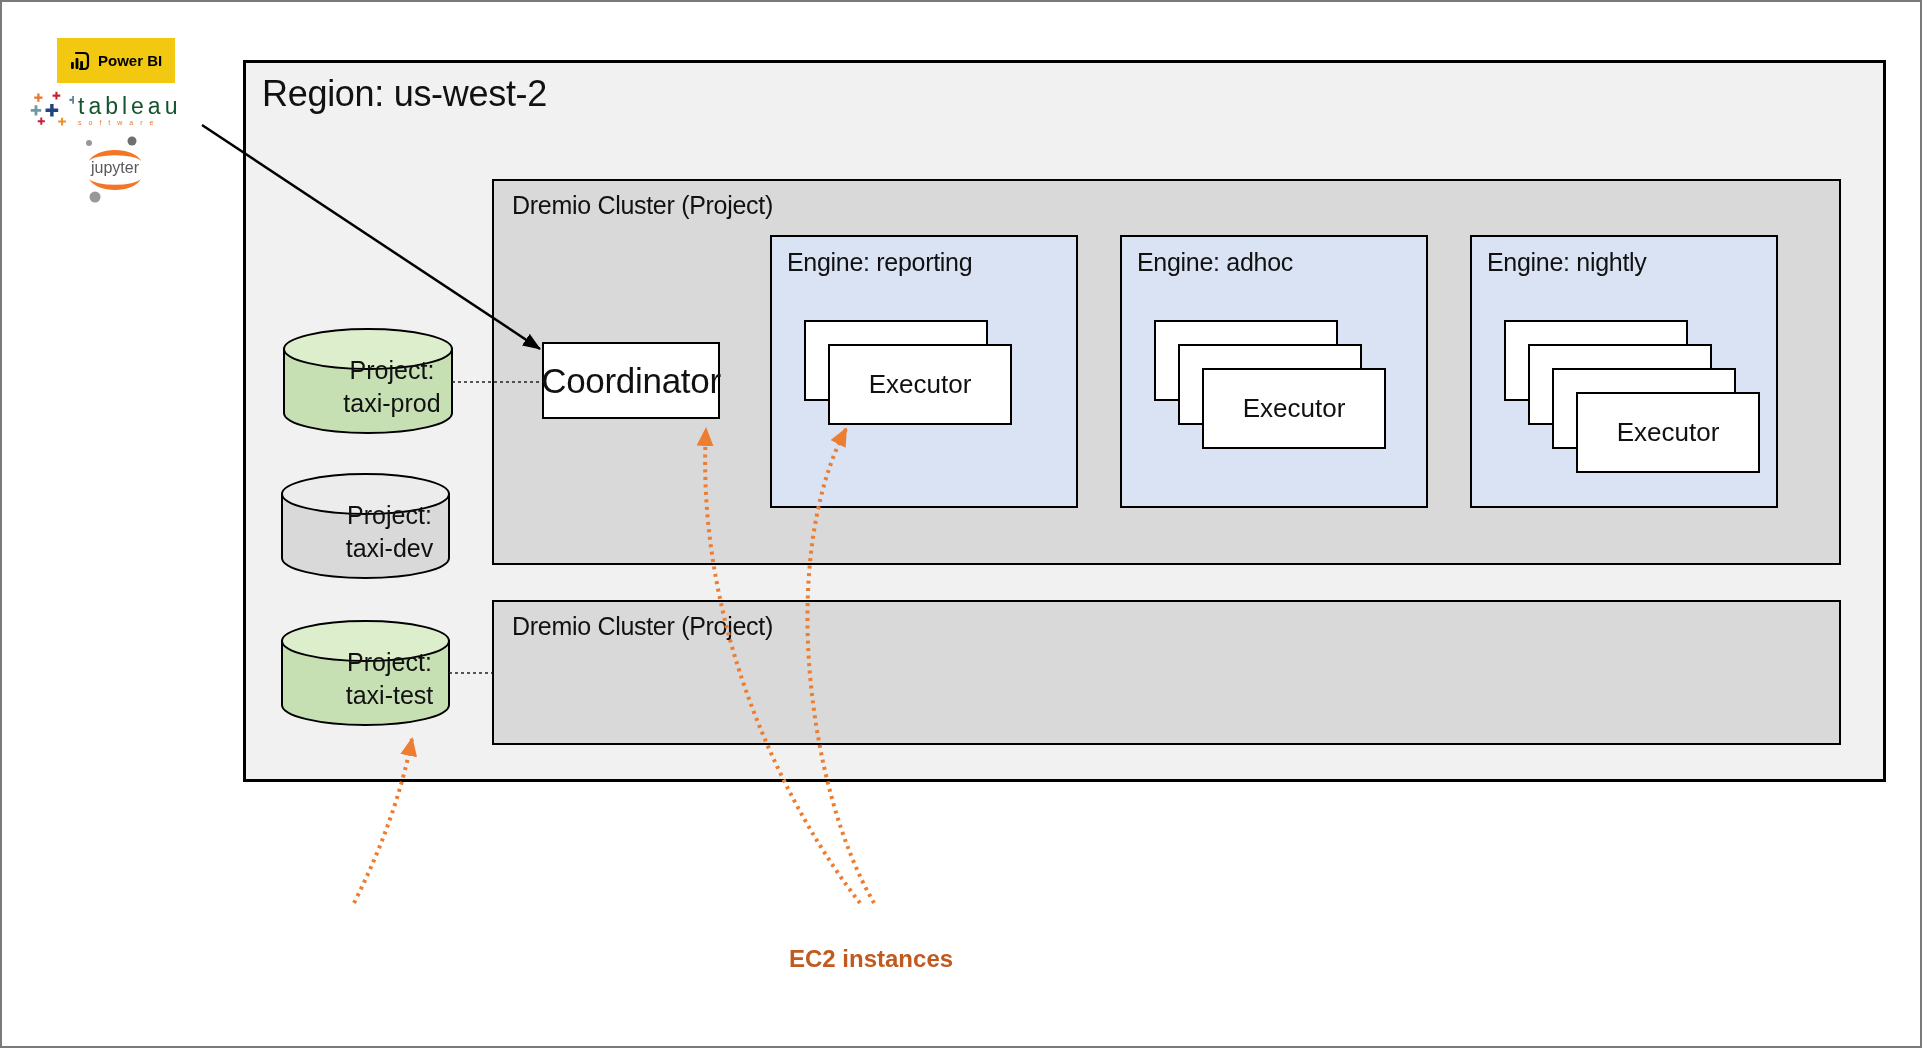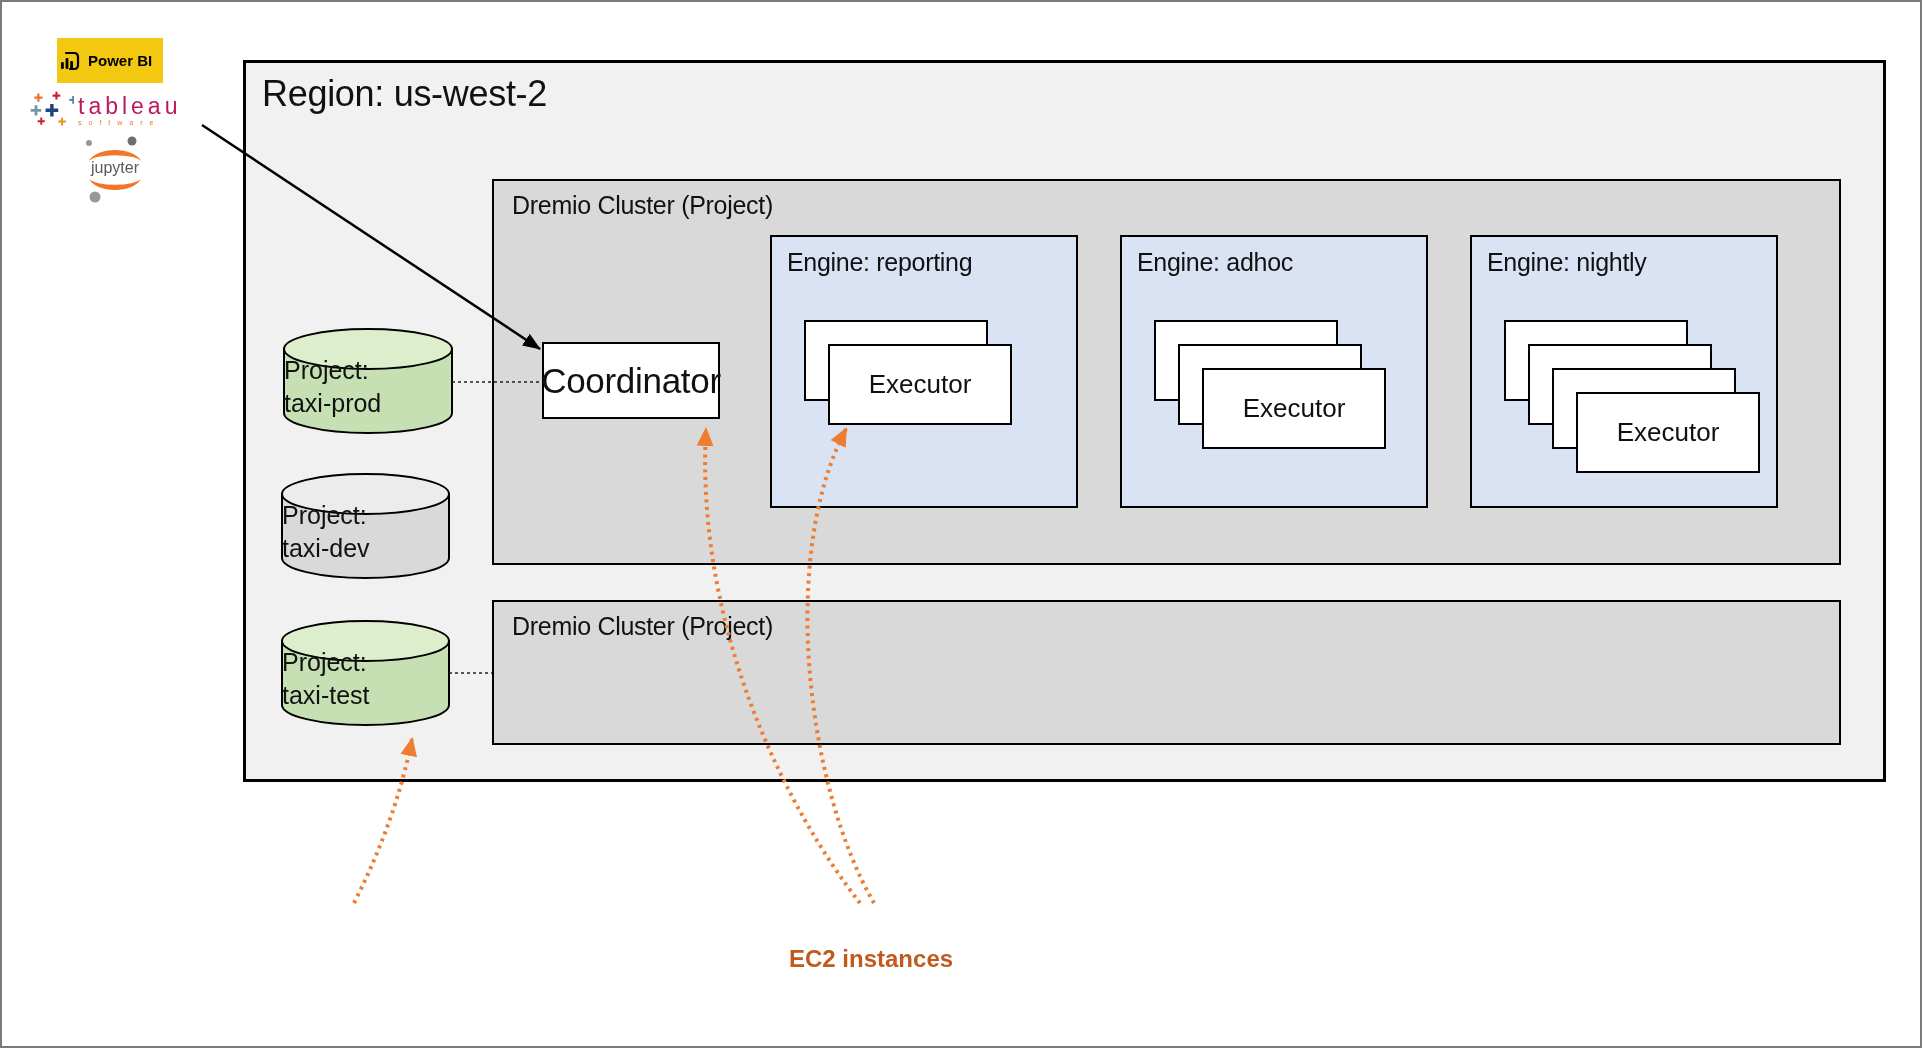--- a/index.html
+++ b/index.html
@@ -16,29 +16,29 @@
   .cluster-top{left:490px;top:177px;width:1349px;height:386px;}
   .cluster-bottom{left:490px;top:598px;width:1349px;height:145px;}
   .box-title{position:absolute;left:18px;top:10px;font-size:25px;letter-spacing:-0.3px;}
   .engine{top:233px;width:308px;height:273px;background:#dae3f3;border:2px solid #000;}
   .engine-title{position:absolute;left:15px;top:11px;font-size:25px;letter-spacing:-0.3px;}
   .node{background:#fff;border:2px solid #000;display:flex;align-items:center;justify-content:center;
         font-size:35px;letter-spacing:-0.3px;}
   .coordinator{left:540px;top:340px;width:178px;height:77px;}
   .exec{position:absolute;width:180px;height:77px;background:#fff;border:2px solid #000;
         display:flex;align-items:center;justify-content:center;font-size:26px;}
-  .cyl-label{position:absolute;font-size:25px;line-height:33px;z-index:12;}
+  .cyl-label{position:absolute;text-align:center;font-size:25px;line-height:33px;z-index:12;padding-left:24px;}
   .note{position:absolute;font-size:24px;line-height:33px;font-weight:700;color:#c05a1e;z-index:12;}
   .overlay{position:absolute;left:0;top:0;width:1922px;height:1048px;z-index:10;pointer-events:none;}
   
-  .powerbi{left:55px;top:36px;width:106px;height:45px;background:#F2C811;
-           display:flex;align-items:center;gap:7px;box-sizing:border-box;}
+  .powerbi{left:55px;top:36px;width:118px;height:45px;background:#F2C811;
+           display:flex;align-items:center;gap:7px;padding-left:10px;box-sizing:border-box;}
   .powerbi-label{font-size:15px;font-weight:700;color:#000;}
   .tableau{left:24px;top:86px;width:168px;height:44px;display:flex;align-items:center;gap:4px;}
-  .tableau-word{font-size:23px;color:#be185d;letter-spacing:4px;line-height:24px;}
+  .tableau-word{font-size:23px;color:#14532d;letter-spacing:4px;line-height:24px;}
   .tableau-sub{font-size:7px;color:#e8762d;letter-spacing:7px;margin-top:1px;}
   .jupyter{left:80px;top:131px;width:66px;height:72px;}
   .jupyter-word{position:absolute;left:0;top:26px;width:100%;text-align:center;
                 font-size:16px;color:#57595c;}
 </style>
 </head>
 <body>
 
 <div class="canvas">
 

